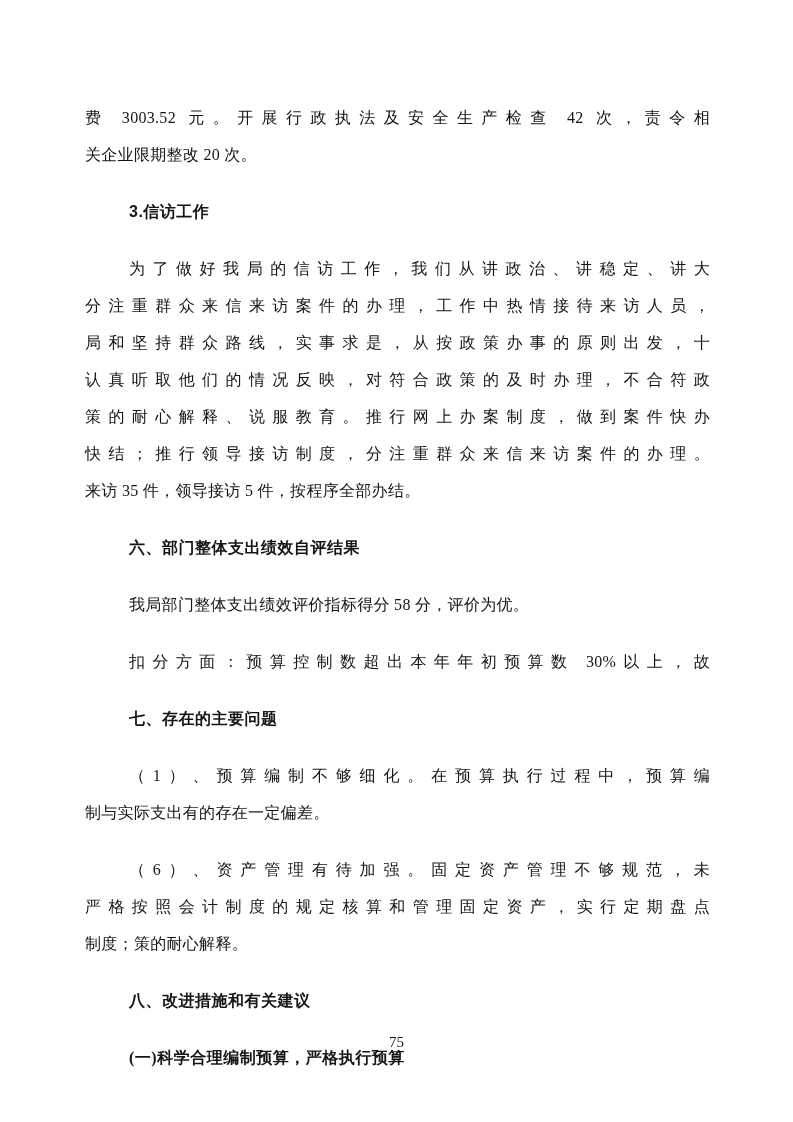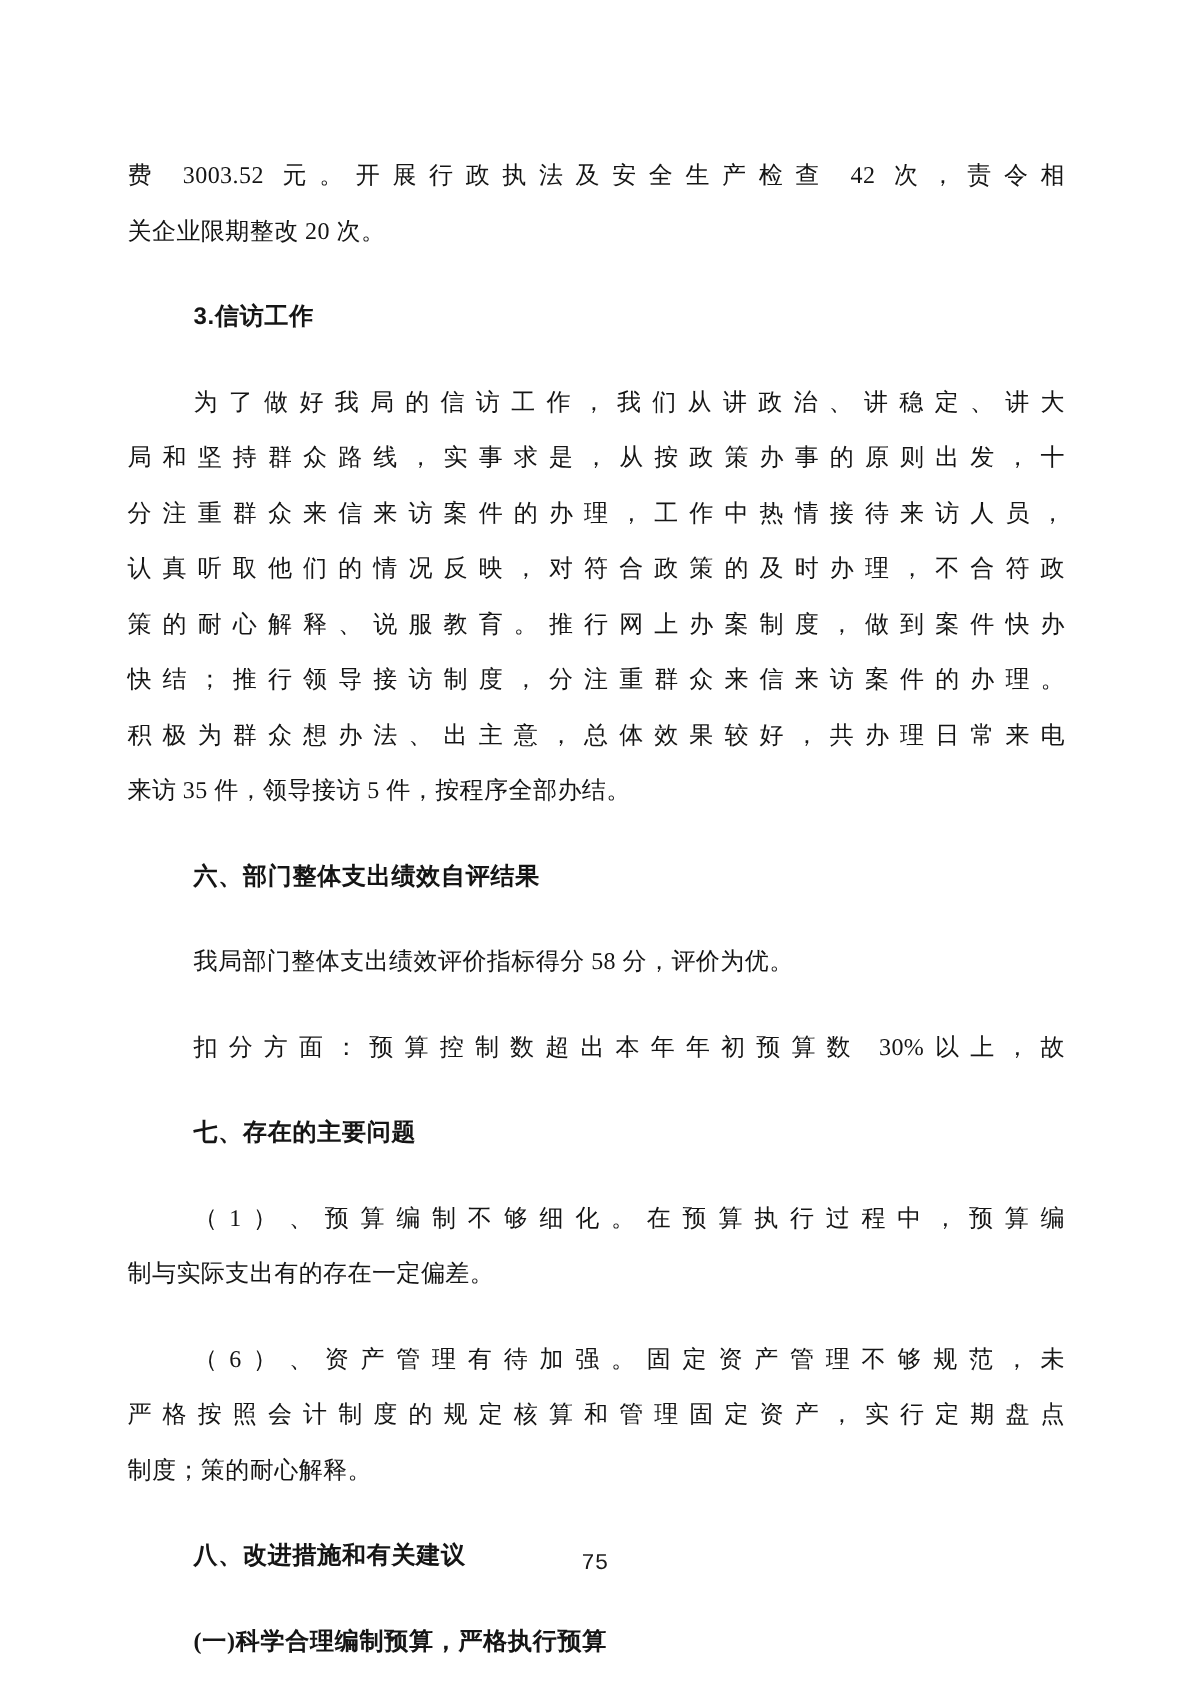--- a/index.html
+++ b/index.html
@@ -49,40 +49,39 @@
   .h-serif {
     font-weight: 700;
     letter-spacing: 0.5px;
   }
   .footer {
     position: absolute;
     left: 0;
     right: 0;
     top: 1034px;
     text-align: center;
-    font-family: Liberation Mono, monospace;
+    font-family: Liberation Serif, serif;
     font-size: 15px;
     color: #1a1a1a;
   }
 </style>
 </head>
 <body>
 
 <div class="page">
   <div class="content">
     <div class="line fill">费 3003.52 元。开展行政执法及安全生产检查 42 次，责令相</div>
     <div class="line">关企业限期整改 20 次。</div>
     <div class="line h-sans indent gap">3.信访工作</div>
     <div class="line fill indent gap">为了做好我局的信访工作，我们从讲政治、讲稳定、讲大</div>
+    <div class="line fill">分注重群众来信来访案件的办理，工作中热情接待来访人员，</div>
     <div class="line fill">局和坚持群众路线，实事求是，从按政策办事的原则出发，十</div>
-    <div class="line fill">分注重群众来信来访案件的办理，工作中热情接待来访人员，</div>
     <div class="line fill">认真听取他们的情况反映，对符合政策的及时办理，不合符政</div>
     <div class="line fill">策的耐心解释、说服教育。推行网上办案制度，做到案件快办</div>
     <div class="line fill">快结；推行领导接访制度，分注重群众来信来访案件的办理。</div>
-    <div class="line fill">积极为群众想办法、出主意，总体效果较好，共办理日常来电</div>
     <div class="line">来访 35 件，领导接访 5 件，按程序全部办结。</div>
     <div class="line h-sans indent gap">六、部门整体支出绩效自评结果</div>
     <div class="line indent gap">我局部门整体支出绩效评价指标得分 58 分，评价为优。</div>
     <div class="line fill indent gap">扣分方面：预算控制数超出本年年初预算数 30%以上，故</div>
     <div class="line h-sans indent gap">七、存在的主要问题</div>
     <div class="line fill indent gap">（1）、预算编制不够细化。在预算执行过程中，预算编</div>
     <div class="line">制与实际支出有的存在一定偏差。</div>
     <div class="line fill indent gap">（6）、资产管理有待加强。固定资产管理不够规范，未</div>
     <div class="line fill">严格按照会计制度的规定核算和管理固定资产，实行定期盘点</div>
     <div class="line">制度；策的耐心解释。</div>

